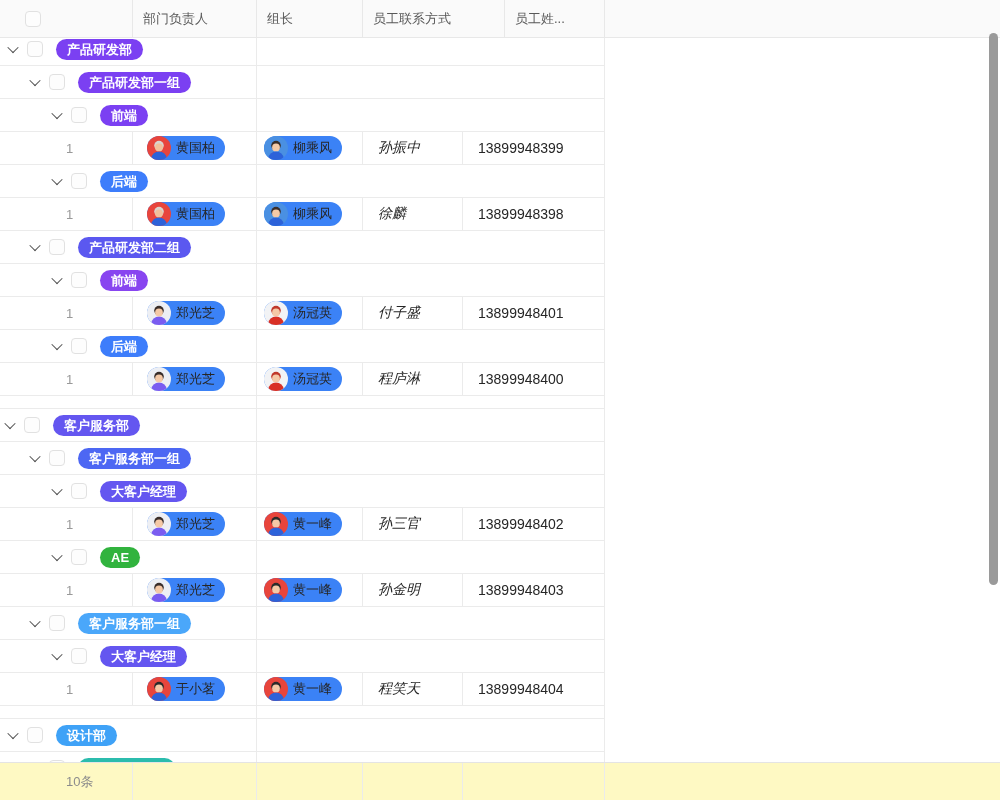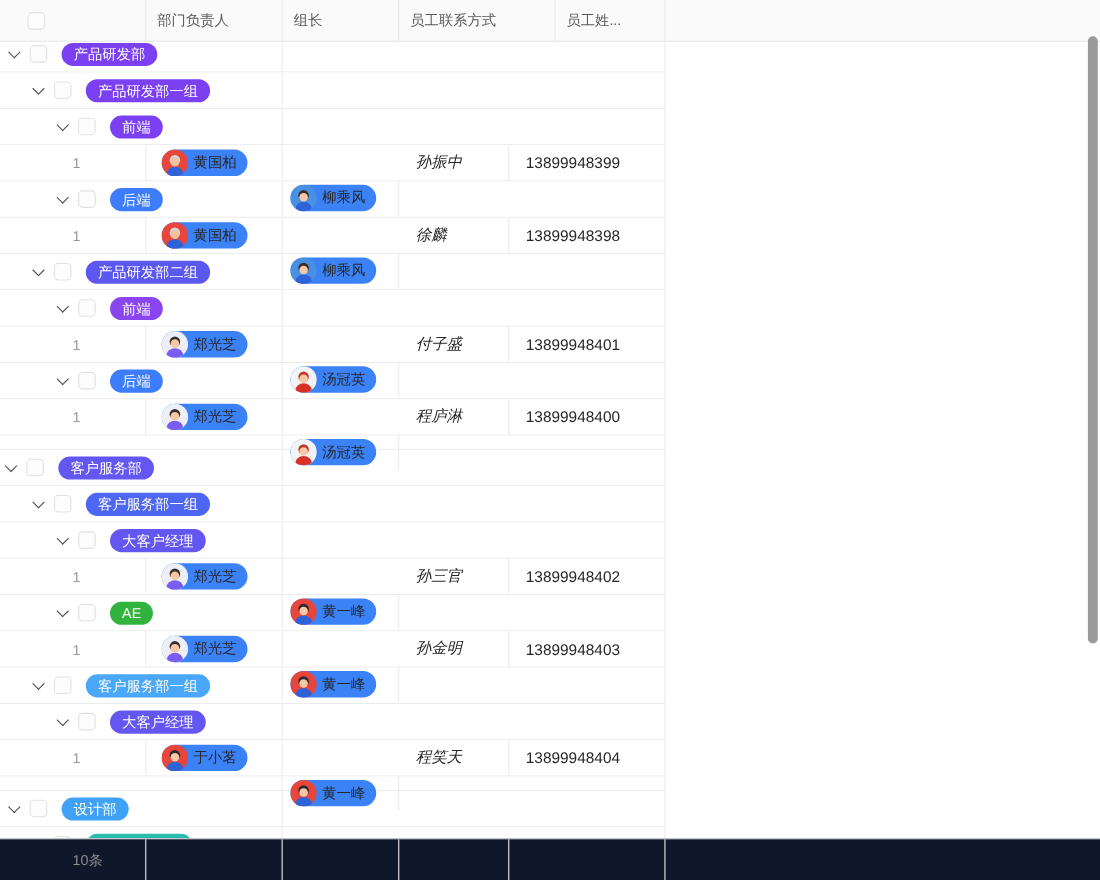--- a/index.html
+++ b/index.html
@@ -31,40 +31,40 @@
 
   .gcell-left  { width:257px; border-right:1px solid #ebebeb; display:flex; align-items:center; }
   .gcell-right { width:348px; border-right:1px solid #ebebeb; }
 
   .arrow { width:16px; height:16px; flex:none; display:flex; align-items:center;
            justify-content:center; cursor:pointer; }
   .arrow::before { content:""; width:7px; height:7px; border-right:1.6px solid #4f4f4f;
                    border-bottom:1.6px solid #4f4f4f; transform:rotate(45deg) translate(-1px,-1px); }
 
   .tag { display:inline-flex; align-items:center; height:21px; border-radius:11px;
-         padding:0 11px; color:#fff; font-size:13px; font-weight:400; line-height:1;
+         padding:0 11px; color:#fff; font-size:13px; font-weight:700; line-height:1;
          white-space:nowrap; }
   .tag.partial { width:97px; height:21px; }
 
   .dcell { height:100%; display:flex; align-items:center; border-right:1px solid #ebebeb;
            overflow:hidden; white-space:nowrap; }
   .dcell.c0 { width:133px; color:#999; font-size:13px; padding-left:66px; }
   .dcell.c1 { width:124px; padding-left:14px; }
-  .dcell.c2 { width:106px; padding-left:7px;margin-top:32px; }
+  .dcell.c2 { width:106px; padding-left:7px; }
   .dcell.c3 { width:100px; padding-left:15px;font-style:italic; }
   .dcell.c4 { width:142px; padding-left:15px; }
   .dcell.text { font-size:14px; color:#262626; font-weight:500; }
 
   .chip { display:flex; align-items:center; height:24px; background:#3b82f6;
           border-radius:12px; padding-right:10px; }
   .chip .av { width:24px; height:24px; flex:none; display:block; }
   .chip .nm { font-size:13px; color:#262626; font-weight:500; margin-left:5px; white-space:nowrap; }
 
   
-  .tfoot { position:absolute; top:762px; left:0; width:1000px; height:38px; background:#0f172a;
+  .tfoot { position:absolute; top:762px; left:0; width:1000px; height:38px; background:#fef9c3;
            border-top:1px solid #e4e4e4; display:flex; z-index:6; }
   .tf { height:100%; border-right:1px solid #ebebeb; display:flex; align-items:center; }
   .tf.c0 { width:133px; padding-left:66px; font-size:13px; color:#8c8c8c; }
   .tf.c1 { width:124px; } .tf.c2 { width:106px; } .tf.c3 { width:100px; } .tf.c4 { width:142px; }
   .tf.cend { flex:1; border-right:none; }
 
   
   .scrollbar-thumb { position:absolute; right:2px; top:33px; width:9px; height:552px;
                      background:#9a9a9a; border-radius:5px; z-index:10; }
 </style>

